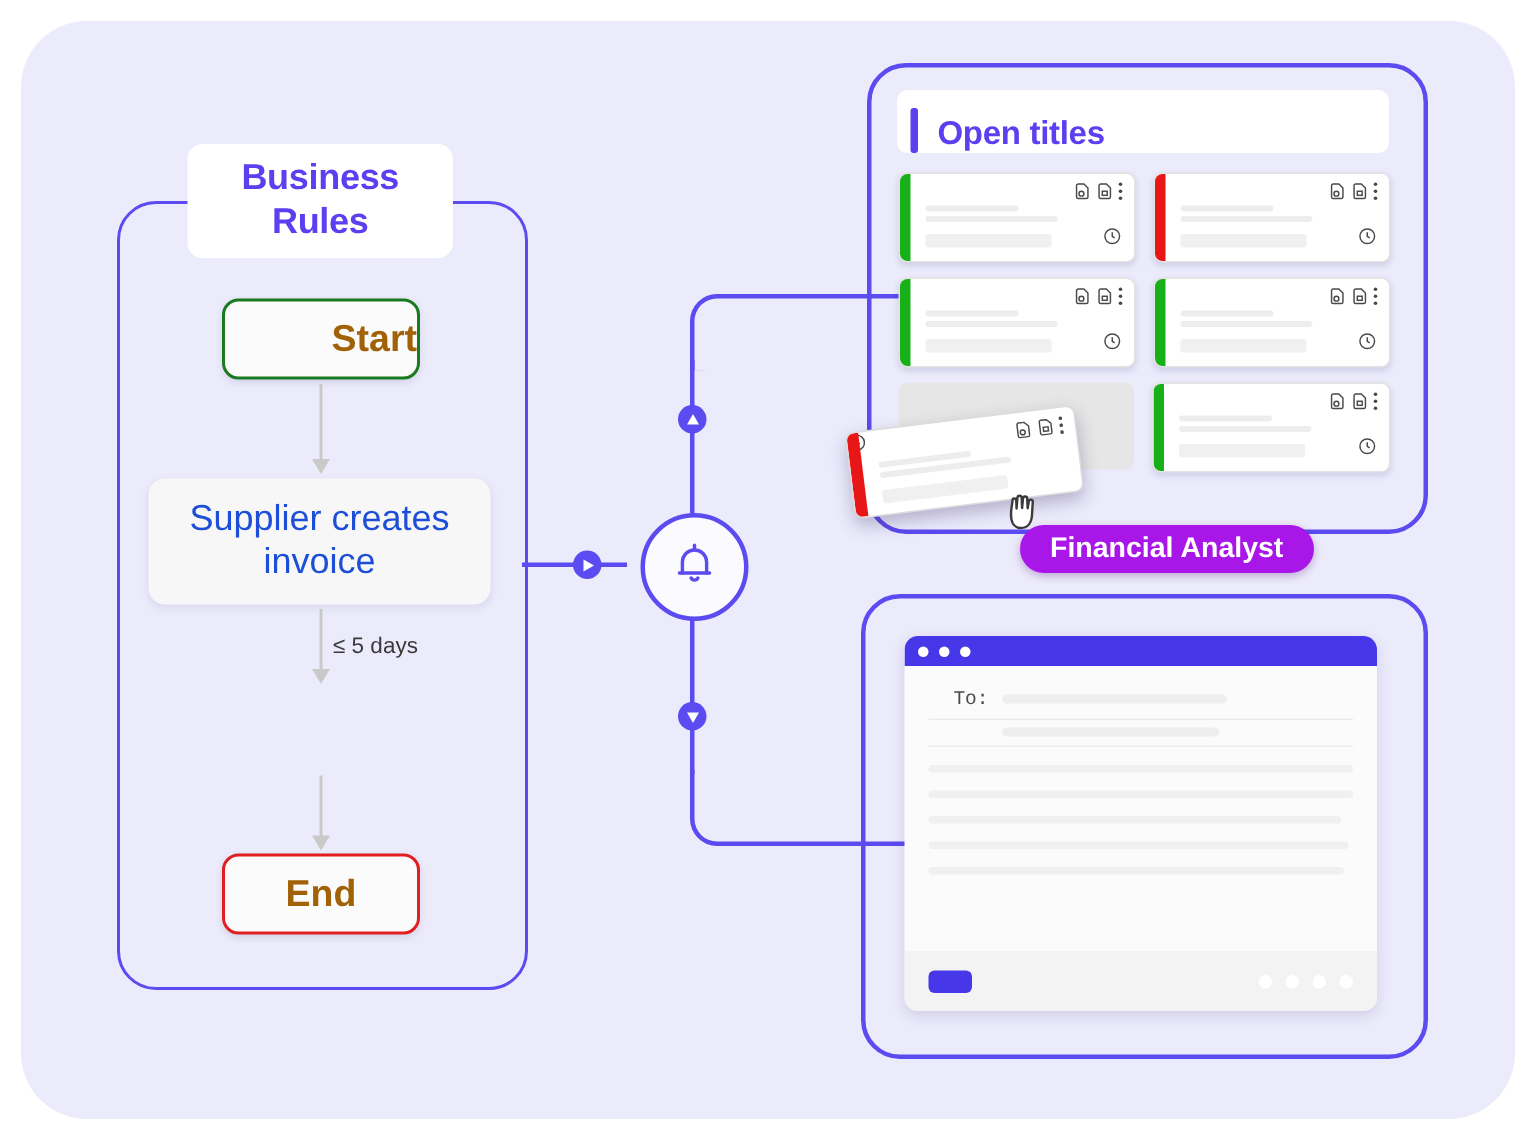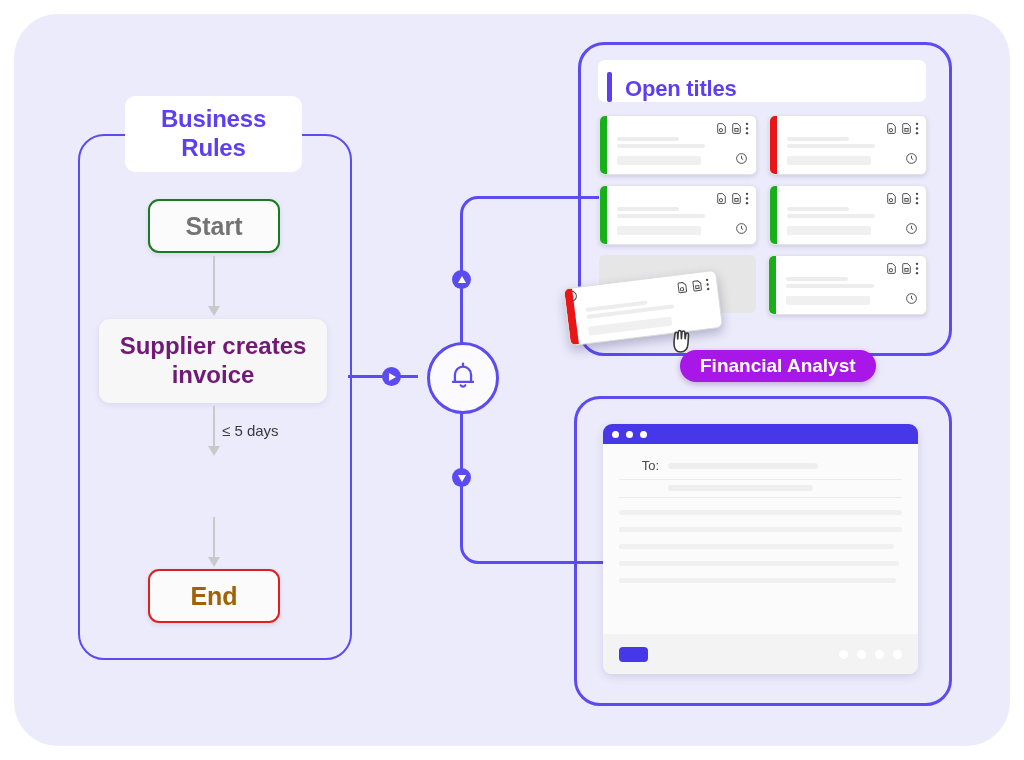--- a/index.html
+++ b/index.html
@@ -27,25 +27,25 @@
 
   .node{
     position:absolute;display:flex;align-items:center;justify-content:center;
     text-align:center;box-sizing:border-box;
   }
   .node-terminal{
     width:132px;height:54px;border-radius:11px;background:#fbfbfb;
     font-size:25px;font-weight:bold;
     box-shadow:0 2px 5px rgba(60,50,120,.12);
   }
-  .node-start{left:148px;top:199px;border:2.4px solid #1a7a1f;color:#737373;}
+  .node-start{left:148px;top:199px;border:2.4px solid #1a7a1f;color:#a16207;justify-content:flex-end;}
   .node-end{left:148px;top:569px;border:2.4px solid #e02020;color:#a16207;}
 
   .node-process{
-    background:#f7f7f7;border-radius:11px;color:#701a75;font-weight:700;
+    background:#f7f7f7;border-radius:11px;color:#1d4ed8;font-weight:400;
     box-shadow:0 2px 6px rgba(60,50,120,.10);
   }
   .node-supplier{left:99px;top:319px;width:228px;height:84px;font-size:24px;line-height:1.2;padding:0 10px;}
   .node-impl{left:99px;top:459px;width:228px;height:55px;font-size:24px;}
 
   .v-arrow{position:absolute;width:12px;display:flex;flex-direction:column;align-items:center;}
   .v-arrow .shaft{width:2.5px;background:#c9c9c9;flex:1 1 auto;}
   .v-arrow .head{
     width:0;height:0;border-left:6.5px solid transparent;border-right:6.5px solid transparent;
     border-top:10px solid #c9c9c9;margin-top:-1px;
@@ -161,21 +161,21 @@
   .mail-window{
     position:absolute;left:603px;top:424px;width:315px;height:250px;
     background:#fbfbfb;border-radius:9px;overflow:hidden;
     box-shadow:0 3px 9px rgba(60,50,120,.15);
   }
   .mail-titlebar{height:20px;background:#4637e8;display:flex;align-items:center;padding-left:9px;gap:7px;}
   .mail-titlebar i{width:7px;height:7px;border-radius:50%;background:#ffffff;display:block;}
 
   .mail-body{padding:9px 16px 0 16px;}
   .mail-field{display:flex;align-items:center;border-bottom:1px solid #ebebeb;padding:5px 0 6px 0;}
-  .mail-field .lbl{width:40px;font-size:13px;color:#4a4a4a;text-align:right;padding-right:9px;}
+  .mail-field .lbl{width:40px;font-size:13px;color:#4a4a4a;text-align:right;padding-right:9px;font-family:Liberation Mono, monospace;}
   .mail-field .blur{height:6px;background:#eeeeee;border-radius:3px;flex:0 0 auto;}
   .f1 .blur{width:150px;}
   .f2 .blur{width:148px;}
   .f3 .blur{width:145px;margin-left:49px;}
   .mail-para{padding-top:12px;}
   .mail-para .pl{height:5px;background:#f0f0f0;border-radius:3px;margin-bottom:12px;}
 
   .mail-footer{
     position:absolute;left:0;bottom:0;width:100%;height:40px;background:#f3f3f3;
     display:flex;align-items:center;justify-content:space-between;padding:0 16px;box-sizing:border-box;

